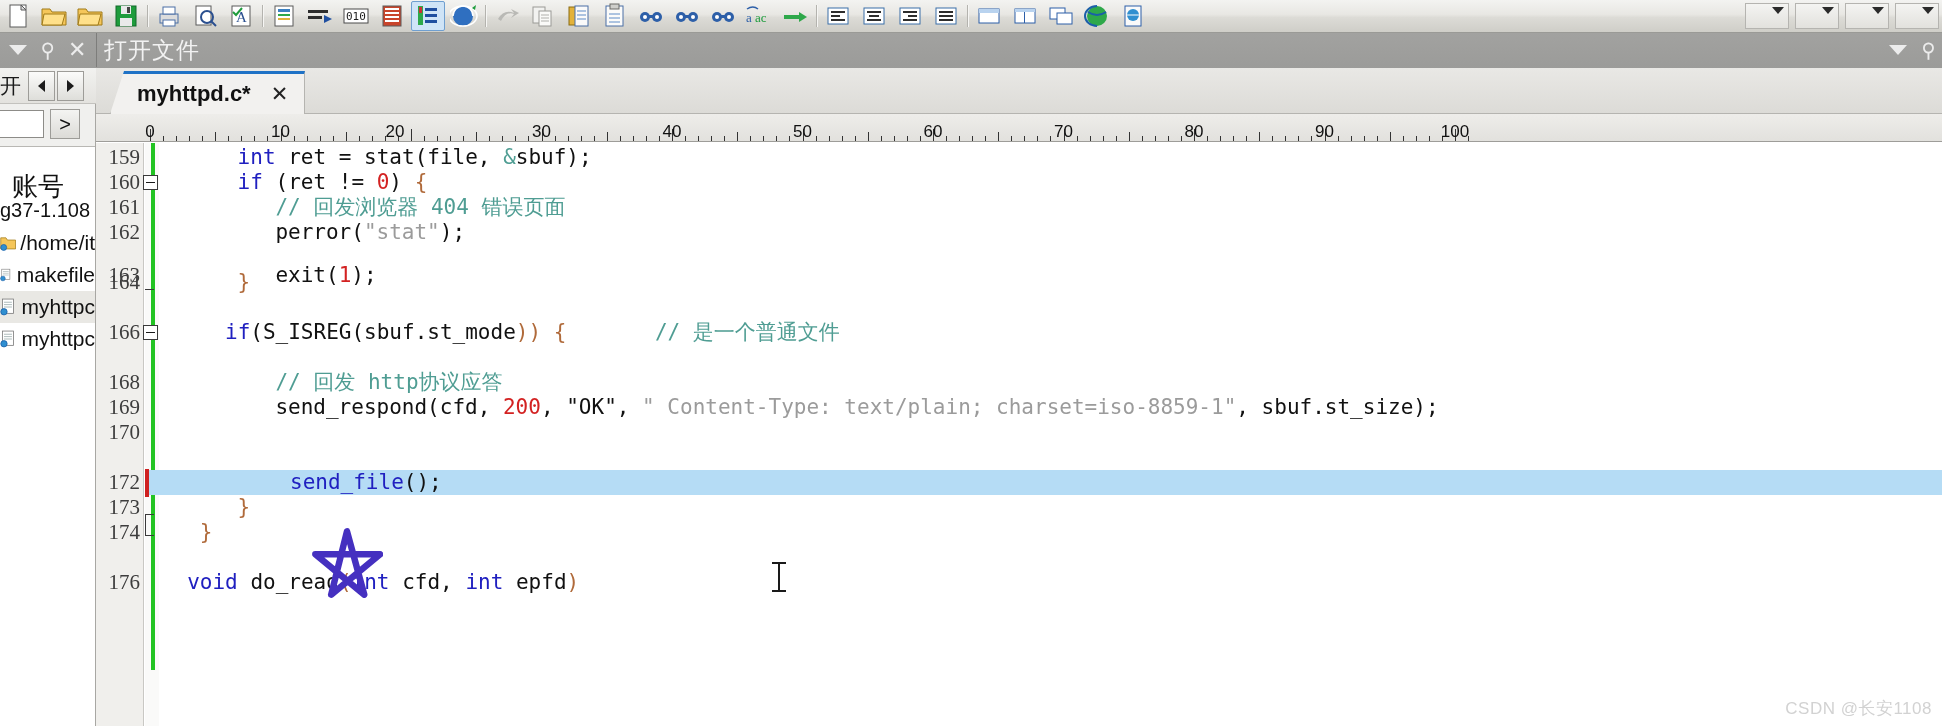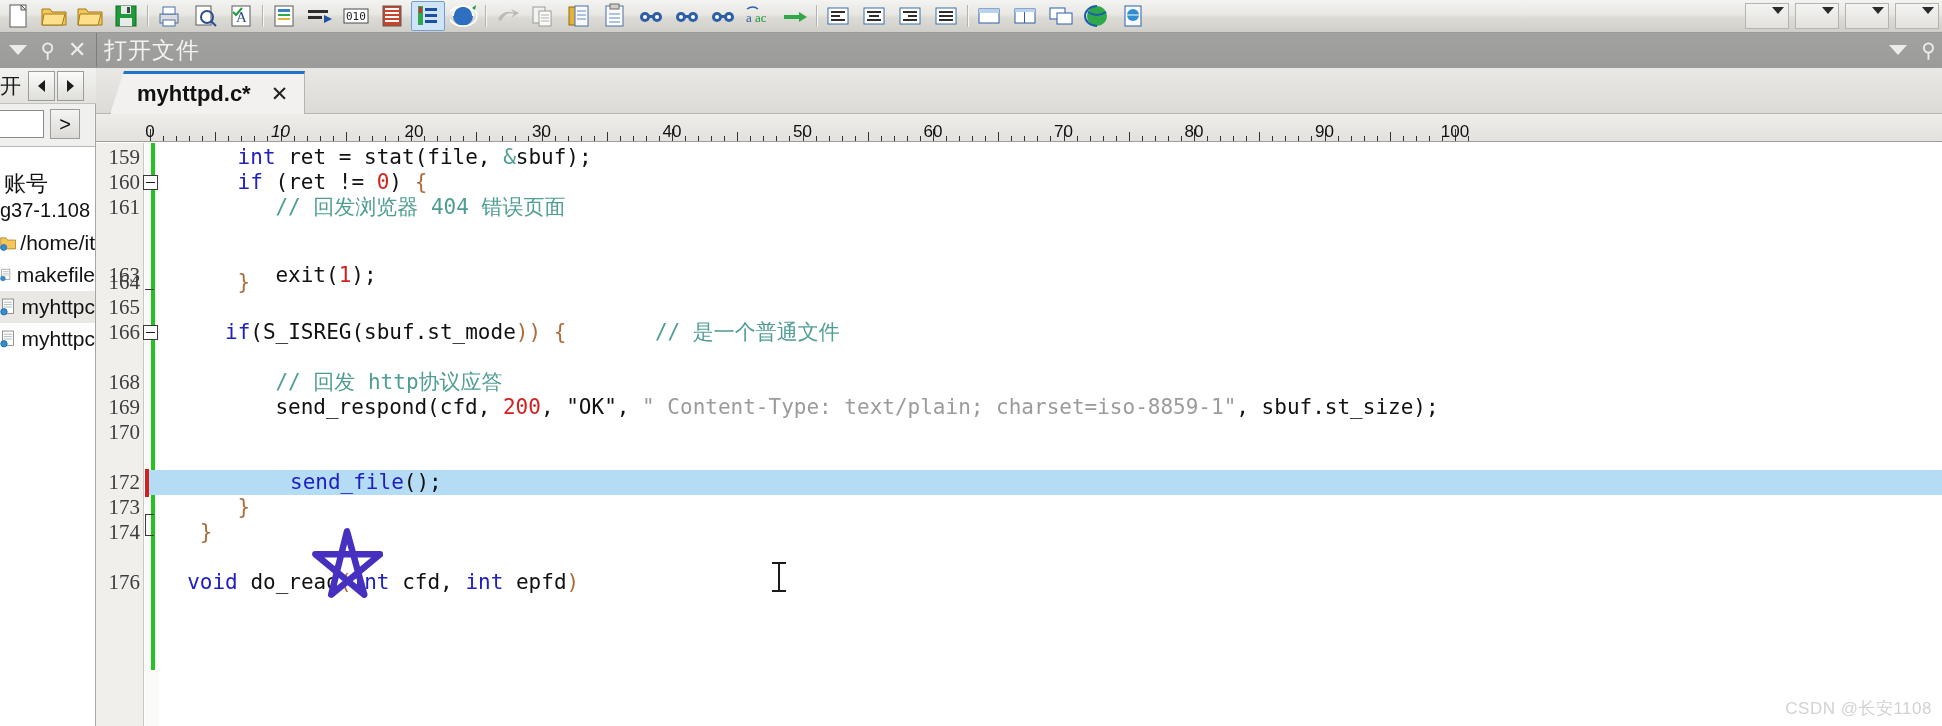--- a/index.html
+++ b/index.html
@@ -115,21 +115,21 @@
     border:1px solid #9d9c98;box-sizing:border-box;
     display:flex;align-items:center;justify-content:center;
     font-size:20px;color:#111;font-family:"Liberation Sans",sans-serif;
   }
   .sb-list{
     position:absolute;left:0;top:78px;width:95px;height:580px;
     background:#ffffff;border-top:1px solid #b9b8b4;
     overflow:hidden;
   }
   .sb-head{
-    font-size:22px;color:#111;padding-left:4px;margin-top:22px;height:30px;
+    font-size:26px;color:#111;padding-left:12px;margin-top:22px;height:30px;
     white-space:nowrap;overflow:hidden;font-family:"Liberation Sans",sans-serif;
   }
   .sb-sub{
     font-size:20px;color:#111;padding-left:0px;height:28px;
     white-space:nowrap;overflow:hidden;font-family:"Liberation Sans",sans-serif;
   }
   .sb-item{
     display:flex;align-items:center;height:32px;white-space:nowrap;overflow:hidden;
     padding-left:0px;
   }
@@ -704,22 +704,22 @@
         <div class="tick min" style="left: 1267.65px;"></div>
         <div class="tick min" style="left: 1280.7px;"></div>
         <div class="tick mid" style="left: 1293.75px;"></div>
         <div class="tick min" style="left: 1306.8px;"></div>
         <div class="tick min" style="left: 1319.85px;"></div>
         <div class="tick min" style="left: 1332.9px;"></div>
         <div class="tick min" style="left: 1345.95px;"></div>
         <div class="tick maj" style="left: 1359px;"></div>
         <div class="tick min" style="left: 1372.05px;"></div>
         <div class="numlbl" style="left: 54px;">0</div>
-        <div class="numlbl" style="left: 184.5px; font-style: italic;">10</div>
-        <div class="numlbl" style="left: 318px;">20</div>
+        <div class="numlbl" style="left: 184.5px;">10</div>
+        <div class="numlbl" style="left: 299px;">20</div>
         <div class="numlbl" style="left: 445.5px;">30</div>
         <div class="numlbl" style="left: 576px;">40</div>
         <div class="numlbl" style="left: 706.5px;">50</div>
         <div class="numlbl" style="left: 837px;">60</div>
         <div class="numlbl" style="left: 967.5px;">70</div>
         <div class="numlbl" style="left: 1098px;">80</div>
         <div class="numlbl" style="left: 1228.5px;">90</div>
         <div class="numlbl" style="left: 1359px;">100</div>
       </div>
 
@@ -735,33 +735,33 @@
           </div>
           <div class="ln" style="top: 27px; left: 0px; width: 1846px;">
             <span class="lnum">160</span>
             <span class="ltext" style="left: 141.6px;"><span class="kw">if</span><span class="plain"> (ret </span><span class="plain">!=</span><span class="plain"> </span><span class="num">0</span><span class="plain">) </span><span class="pun">{</span></span>
           </div>
           <div class="foldbox" style="left: 47px; top: 32px;"></div>
           <div class="ln" style="top: 52px; left: 0px; width: 1846px;">
             <span class="lnum">161</span>
             <span class="ltext" style="left: 179.4px;"><span class="cmt">// 回发浏览器 404 错误页面</span></span>
           </div>
+          <div class="ln" style="top: 77px; left: 0px; width: 1846px;">
+            <span class="lnum">162</span>
+            <span class="ltext" style="left: 179.4px;"><span class="plain">perror</span><span class="plain">(</span><span class="str">"stat"</span><span class="plain">);</span></span>
+          </div>
           <div class="ln" style="top: 120px; left: 0px; width: 1654px;">
             <span class="lnum">163</span>
             <span class="ltext" style="left: 179.4px;"><span class="plain">exit</span><span class="plain">(</span><span class="num">1</span><span class="plain">);</span></span>
           </div>
           <div class="ln" style="top: 127px; left: 0px; width: 1846px;">
             <span class="lnum">164</span>
             <span class="ltext" style="left: 141.6px;"><span class="pun">}</span></span>
           </div>
           <div class="foldend" style="left: 49px; top: 146px;"></div>
-          <div class="ln" style="top: 152px; left: 0px; width: 1846px;">
-            <span class="lnum">165</span>
-            <span class="ltext" style="left: 66px;"></span>
-          </div>
           <div class="ln" style="top: 177px; left: 0px; width: 1846px;">
             <span class="lnum">166</span>
             <span class="ltext" style="left: 129px;"><span class="kw">if</span><span class="plain">(S_ISREG(sbuf.st_mode</span><span class="pun">))</span><span class="plain"> </span><span class="pun">{</span><span class="cmt">       // 是一个普通文件</span></span>
           </div>
           <div class="foldbox" style="left: 47px; top: 182px;"></div>
           <div class="ln" style="top: 227px; left: 0px; width: 1846px;">
             <span class="lnum">168</span>
             <span class="ltext" style="left: 179.4px;"><span class="cmt">// 回发 http协议应答</span></span>
           </div>
           <div class="ln" style="top: 252px; left: 0px; width: 1846px;">

